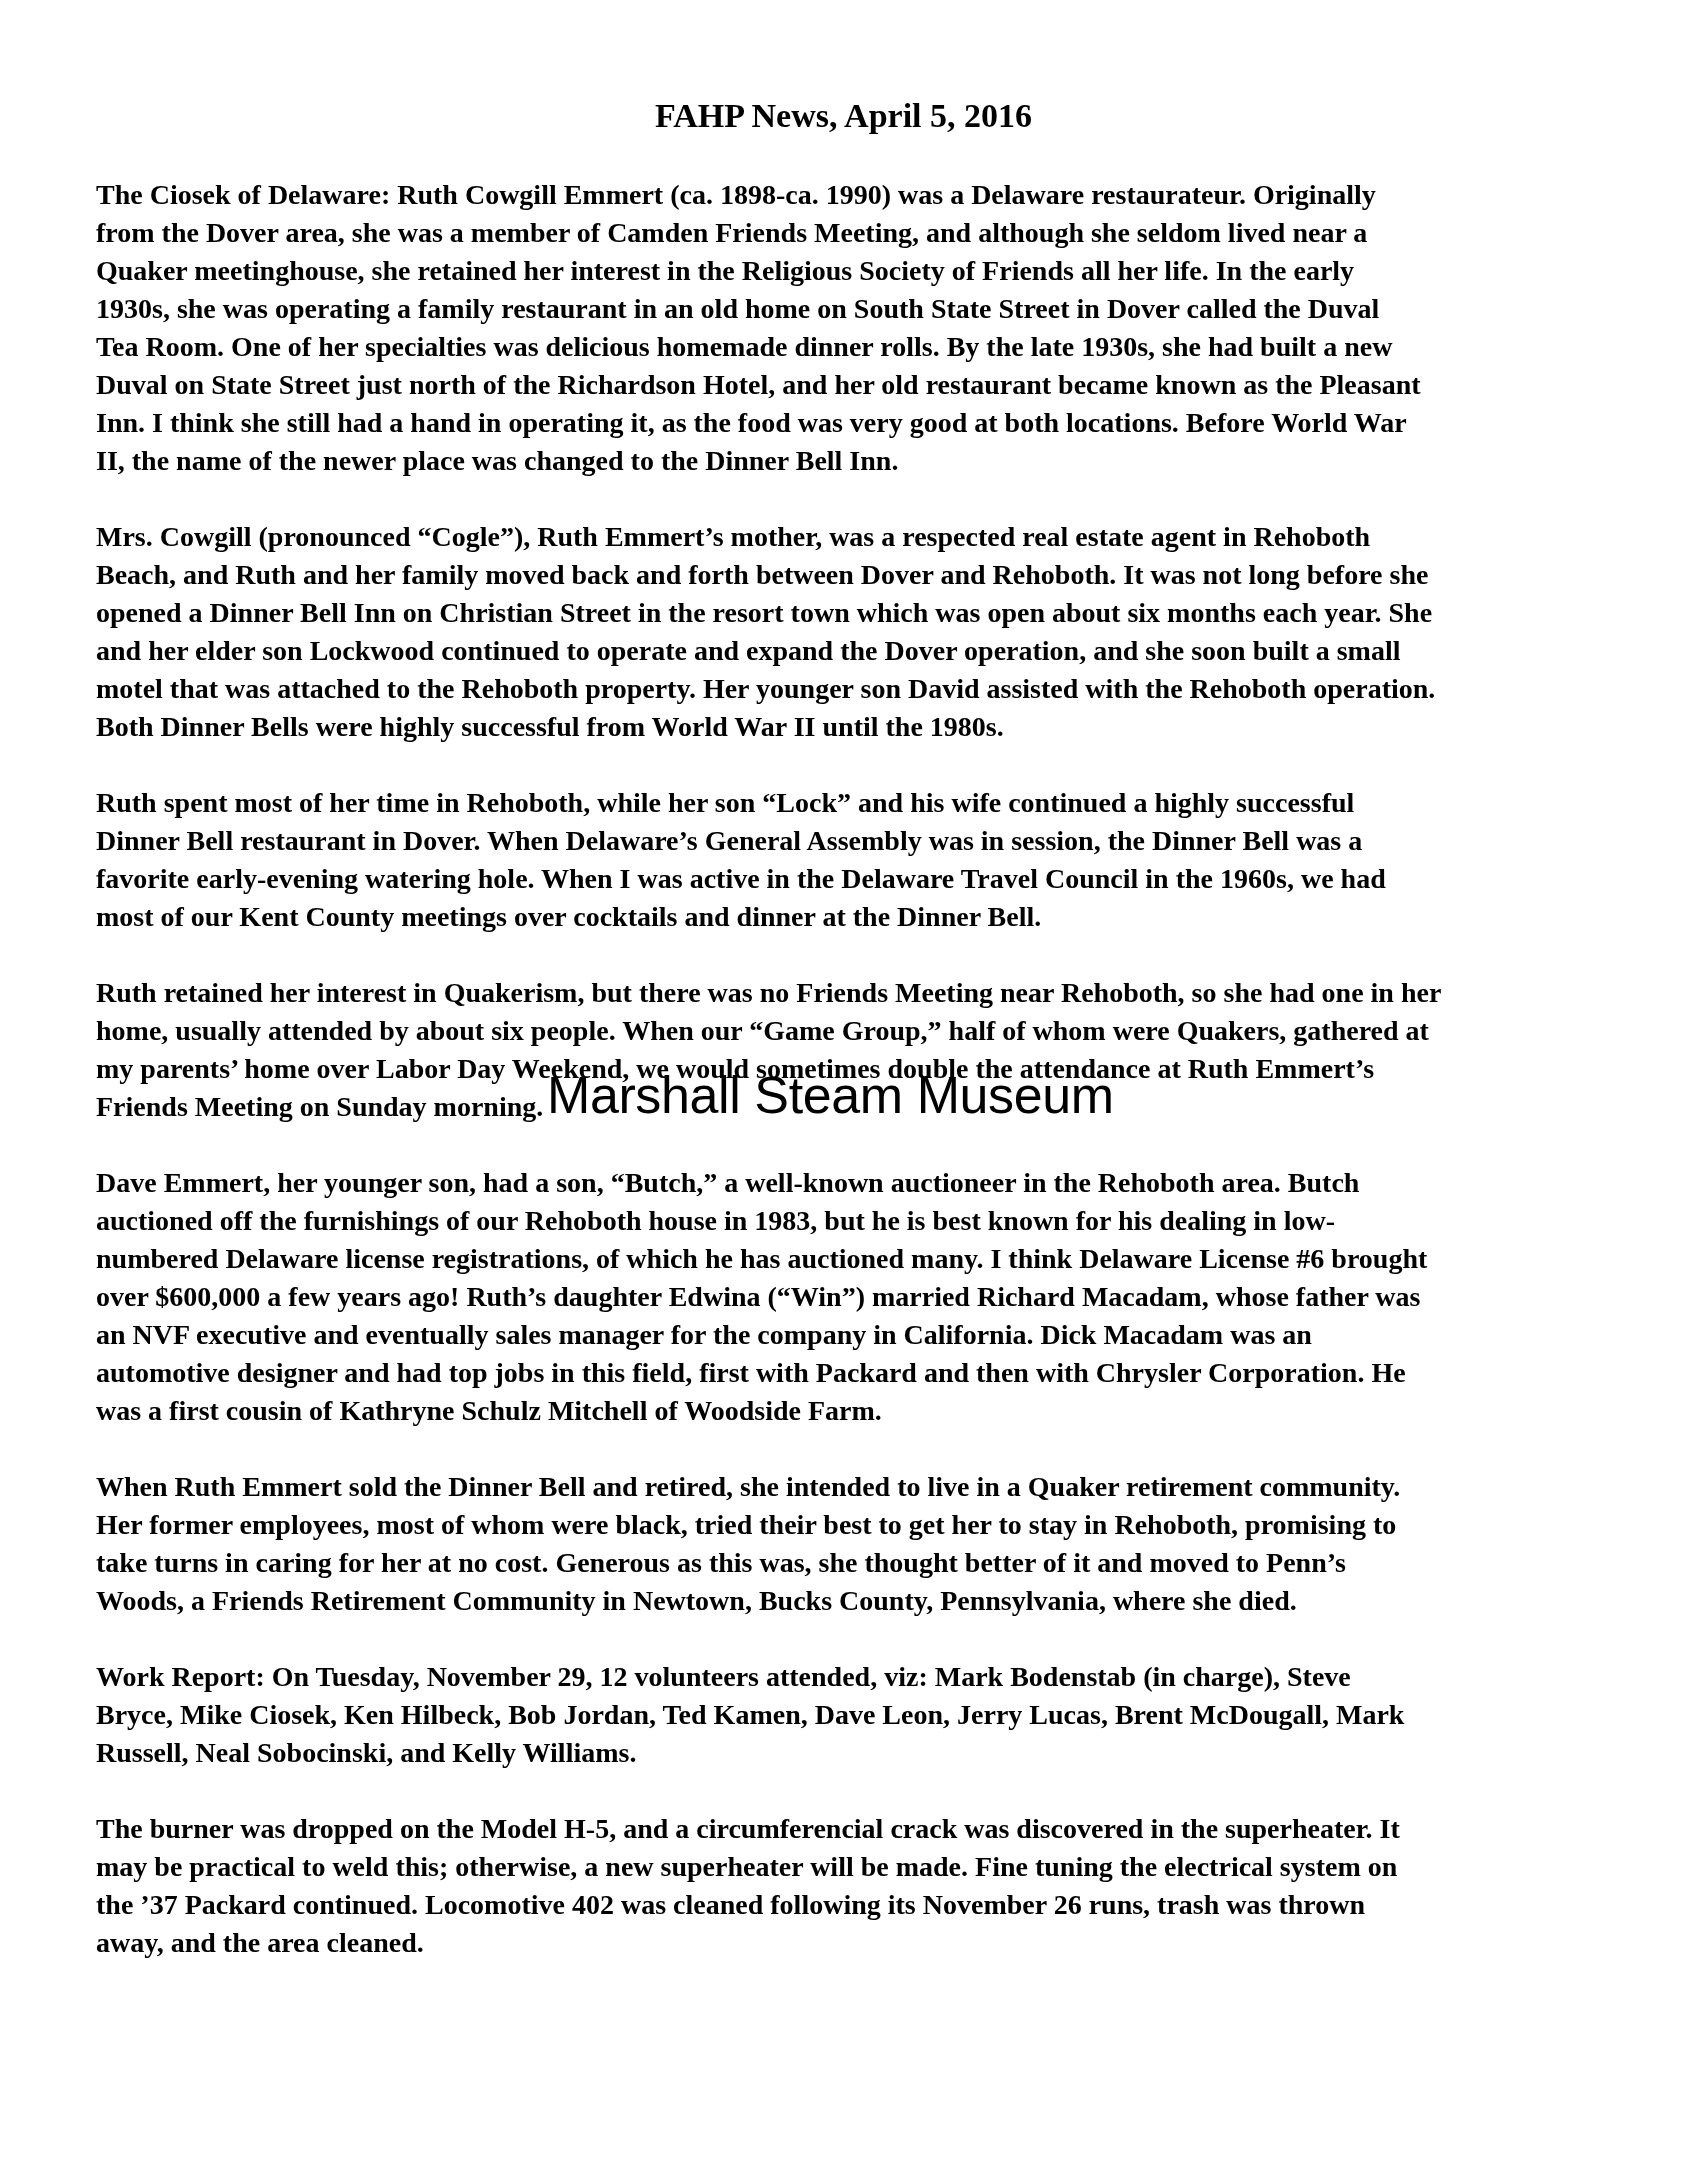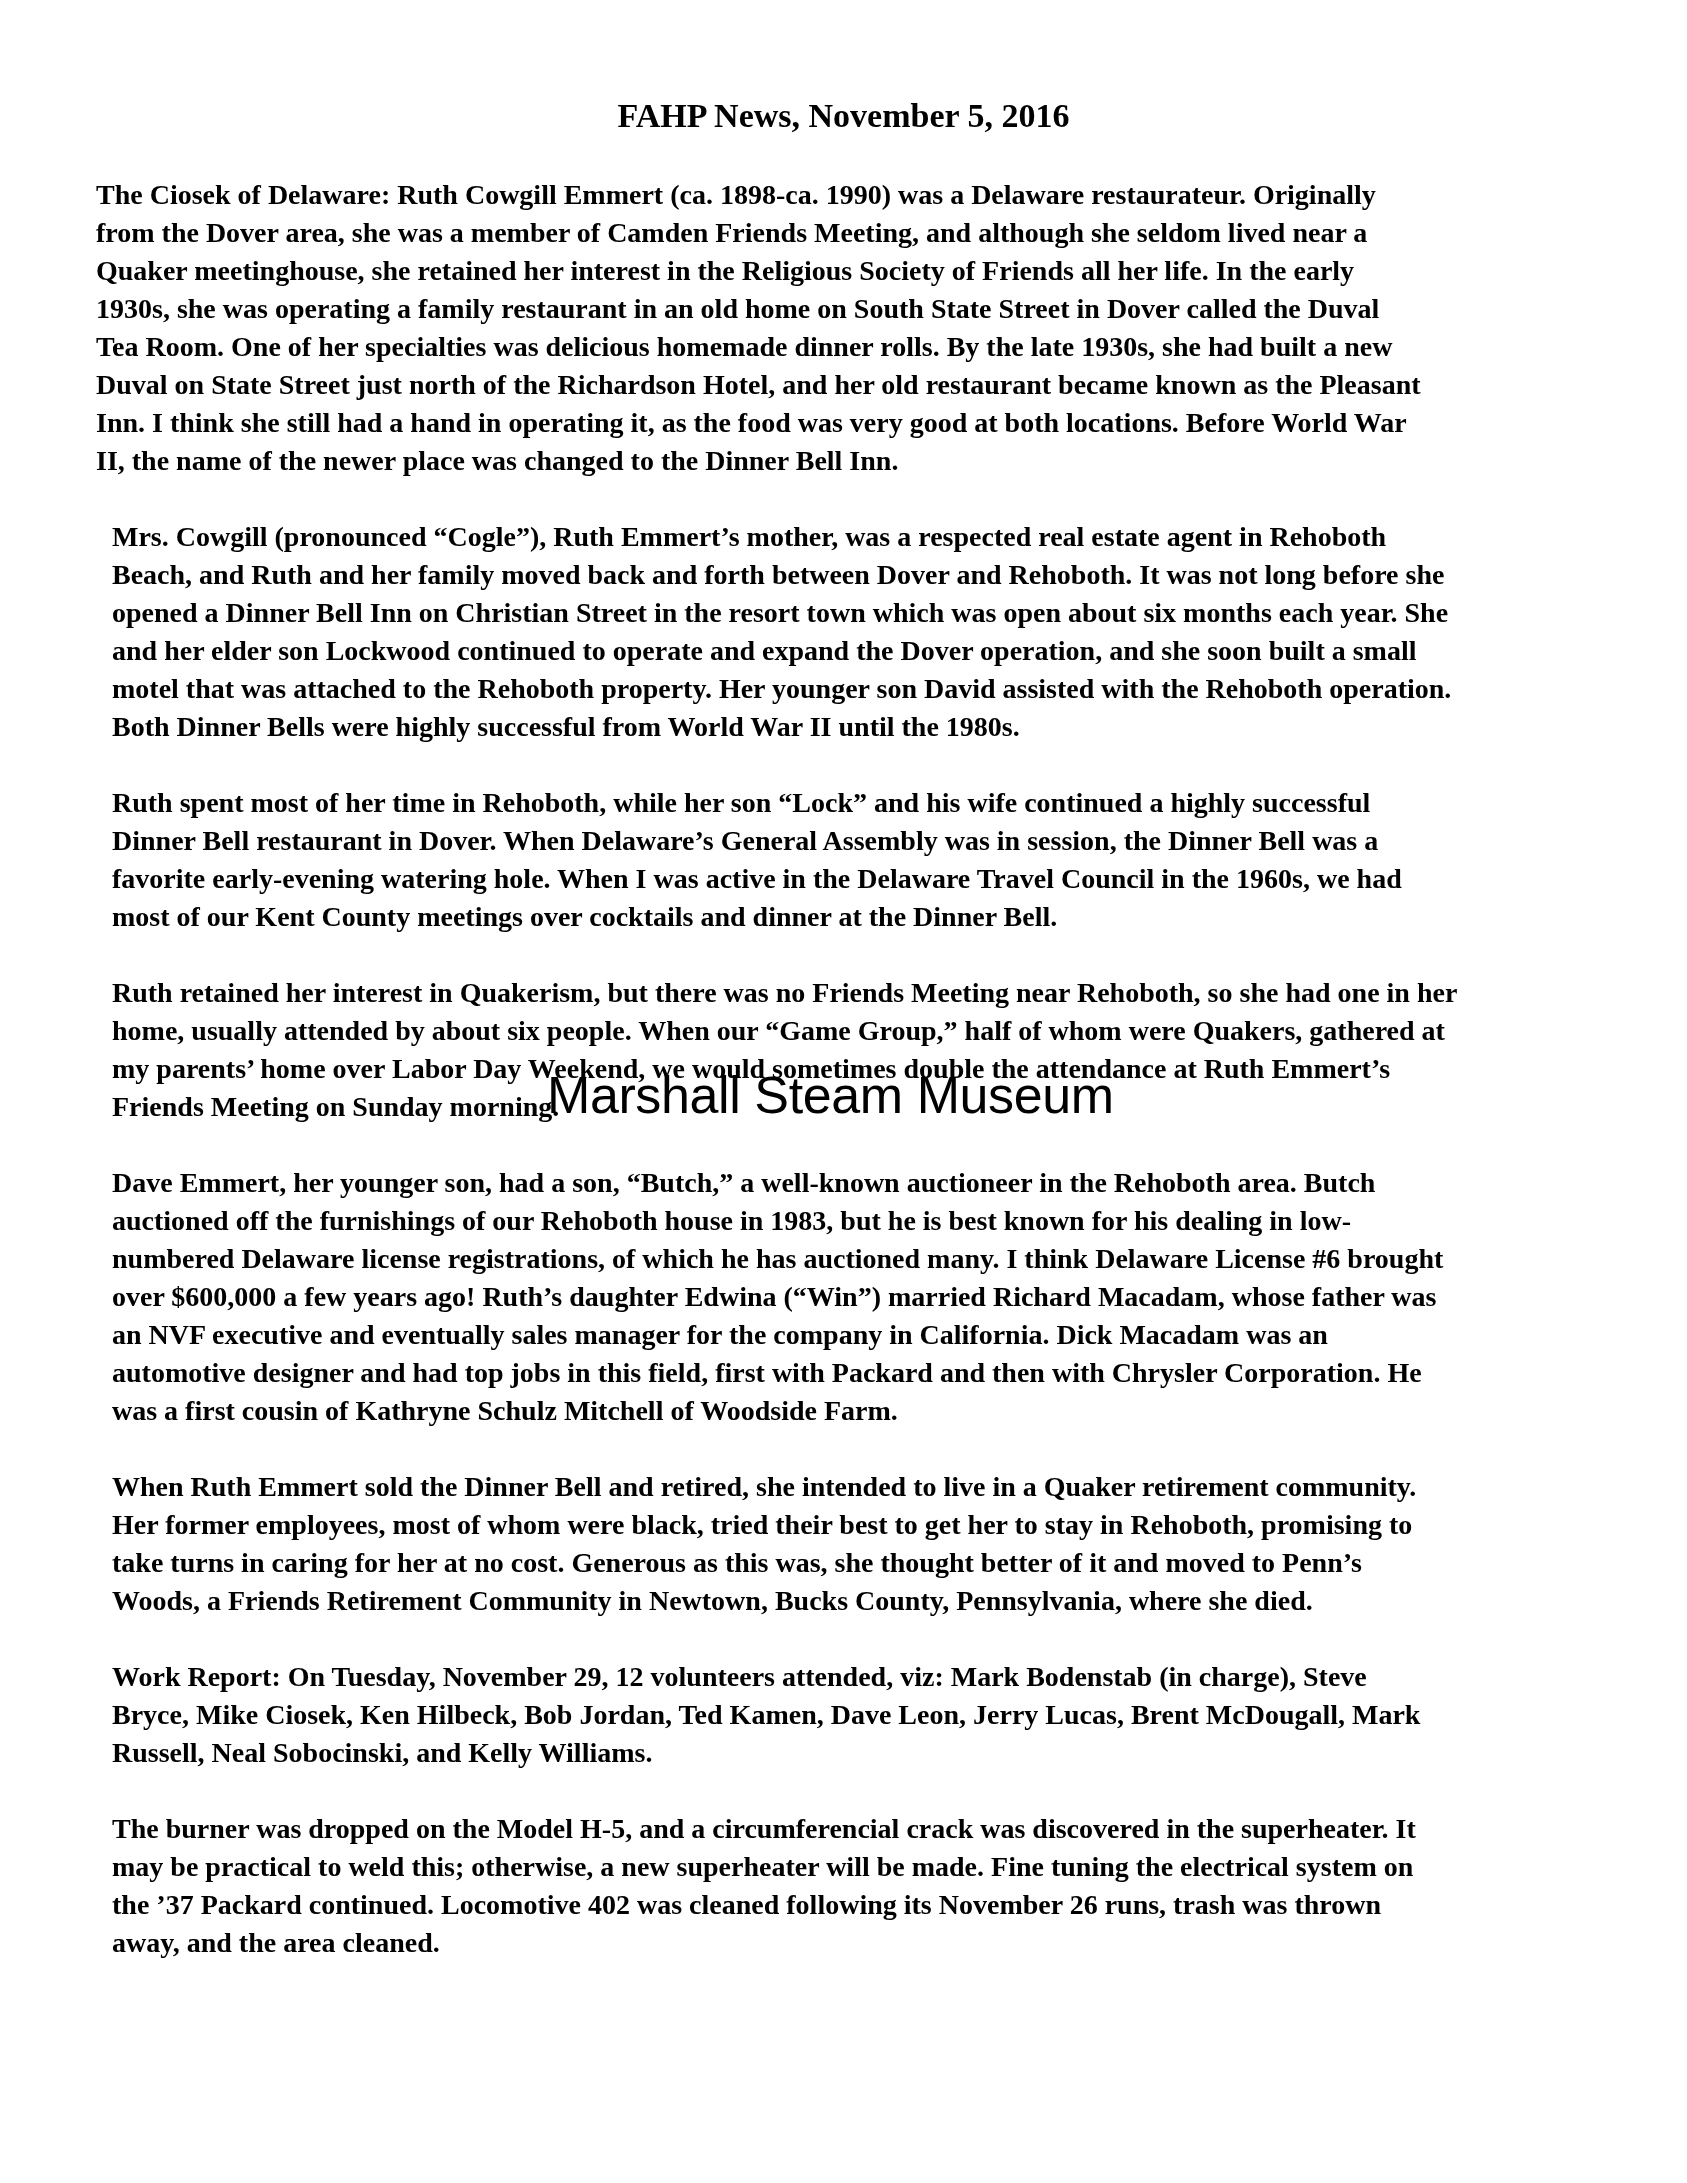--- a/index.html
+++ b/index.html
@@ -39,32 +39,32 @@
   .content {
     position: absolute;
     top: 176px;
     left: 96px;
     width: 1504px;
     z-index: 1;
     font-size: 28px;
     line-height: 38px;
   }
   .para { margin: 0; }
-  .para + .para { margin-top: 38px; margin-left: 16px; }
+  .para + .para { margin-top: 38px; }
   .para .lead { font-weight: 700; }
   .para .ptext { white-space: pre; font-weight: bold; }
 </style>
 </head>
 <body>
 
 <div class="page">
 
   <div class="watermark">Marshall Steam Museum</div>
 
-  <h1 class="title">FAHP News, November 5, 2016</h1>
+  <h1 class="title">FAHP News, April 5, 2016</h1>
 
   <div class="content">
 
     <p class="para"><strong class="lead">The Ciosek of Delaware: </strong><span class="ptext">Ruth Cowgill Emmert (ca. 1898-ca. 1990) was a Delaware restaurateur. Originally
 from the Dover area, she was a member of Camden Friends Meeting, and although she seldom lived near a
 Quaker meetinghouse, she retained her interest in the Religious Society of Friends all her life. In the early
 1930s, she was operating a family restaurant in an old home on South State Street in Dover called the Duval
 Tea Room. One of her specialties was delicious homemade dinner rolls. By the late 1930s, she had built a new
 Duval on State Street just north of the Richardson Hotel, and her old restaurant became known as the Pleasant
 Inn. I think she still had a hand in operating it, as the food was very good at both locations. Before World War

